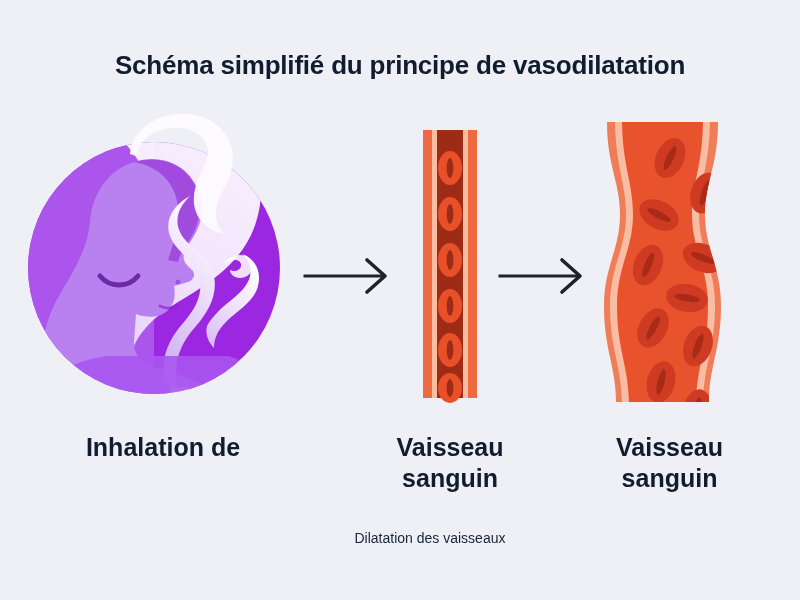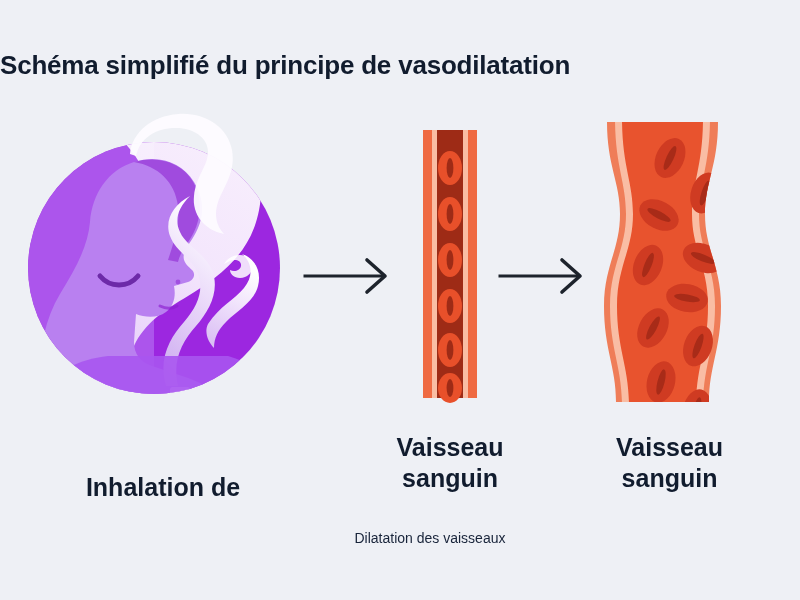--- a/index.html
+++ b/index.html
@@ -19,21 +19,21 @@
     position: absolute;
     inset: 0;
     width: 800px;
     height: 600px;
   }
   .page-title {
     position: absolute;
     top: 50px;
     left: 0;
     width: 800px;
-    text-align: left;
+    text-align: center;
     font-size: 26px;
     font-weight: 700;
     color: #111c2e;
     letter-spacing: -0.2px;
   }
   .caption {
     position: absolute;
     top: 530px;
     left: 0;
     width: 800px;
@@ -51,21 +51,21 @@
   .stage-label {
     position: absolute;
     top: 432px;
     text-align: center;
     font-size: 25px;
     font-weight: 600;
     color: #111c2e;
     line-height: 1.25;
   }
   #stage-inhalation { left: 28px;  width: 272px; }
-  #label-inhalation { left: 8px;   width: 310px; margin-top: 40px; }
+  #label-inhalation { left: 8px;   width: 310px; }
   #stage-vessel-narrow { left: 395px; width: 110px; }
   #label-vessel-narrow { left: 350px; width: 200px; }
   #stage-vessel-dilated { left: 585px; width: 155px; }
   #label-vessel-dilated { left: 562px; width: 215px; }
   .arrow {
     position: absolute;
     top: 252px;
     height: 48px;
   }
   #arrow-one { left: 303px; width: 92px; }

